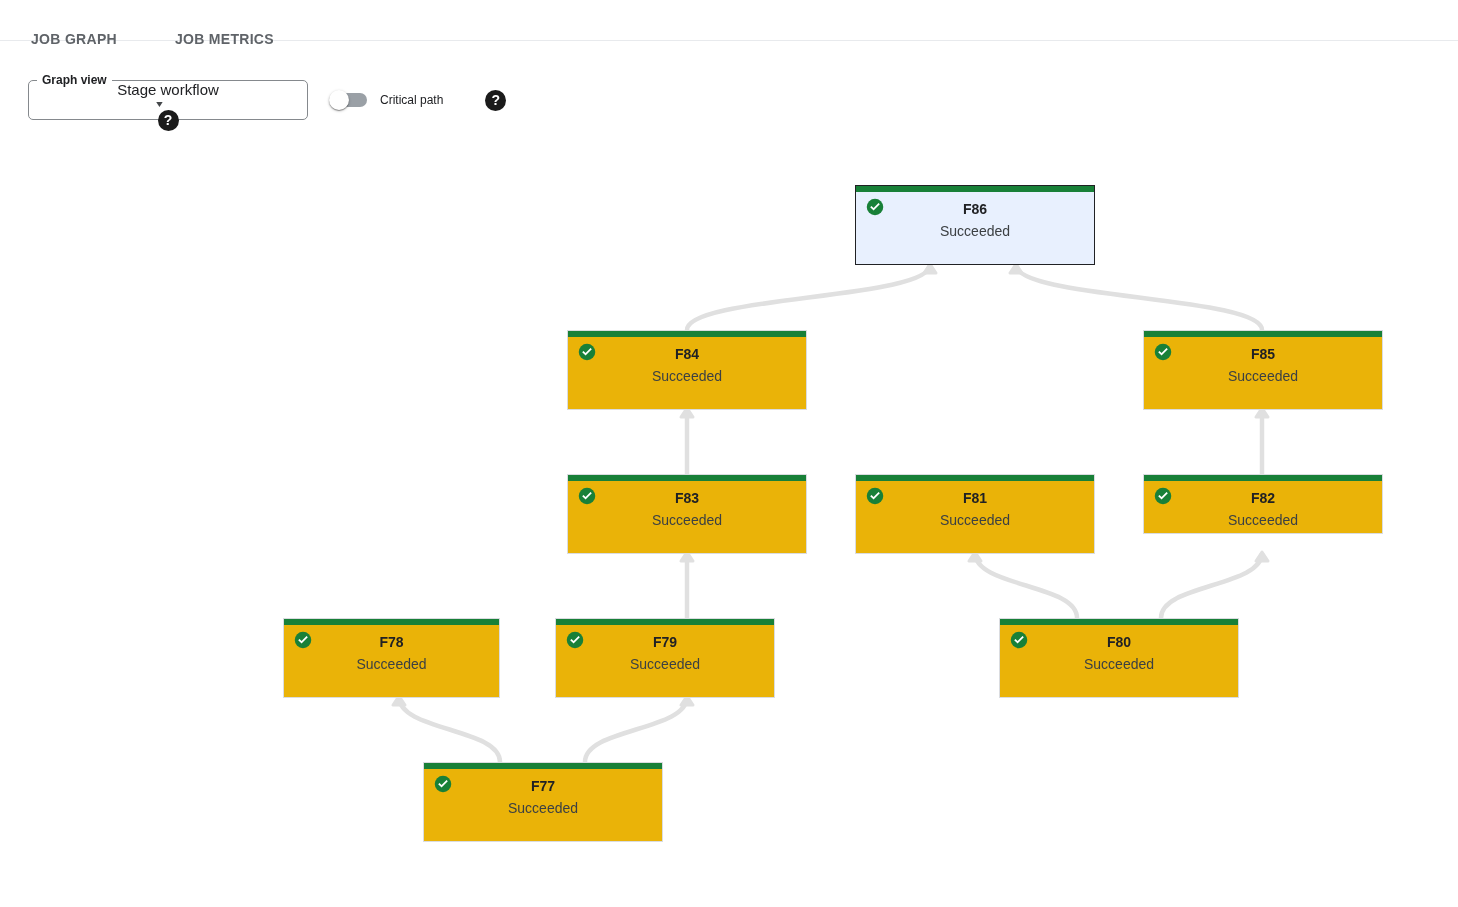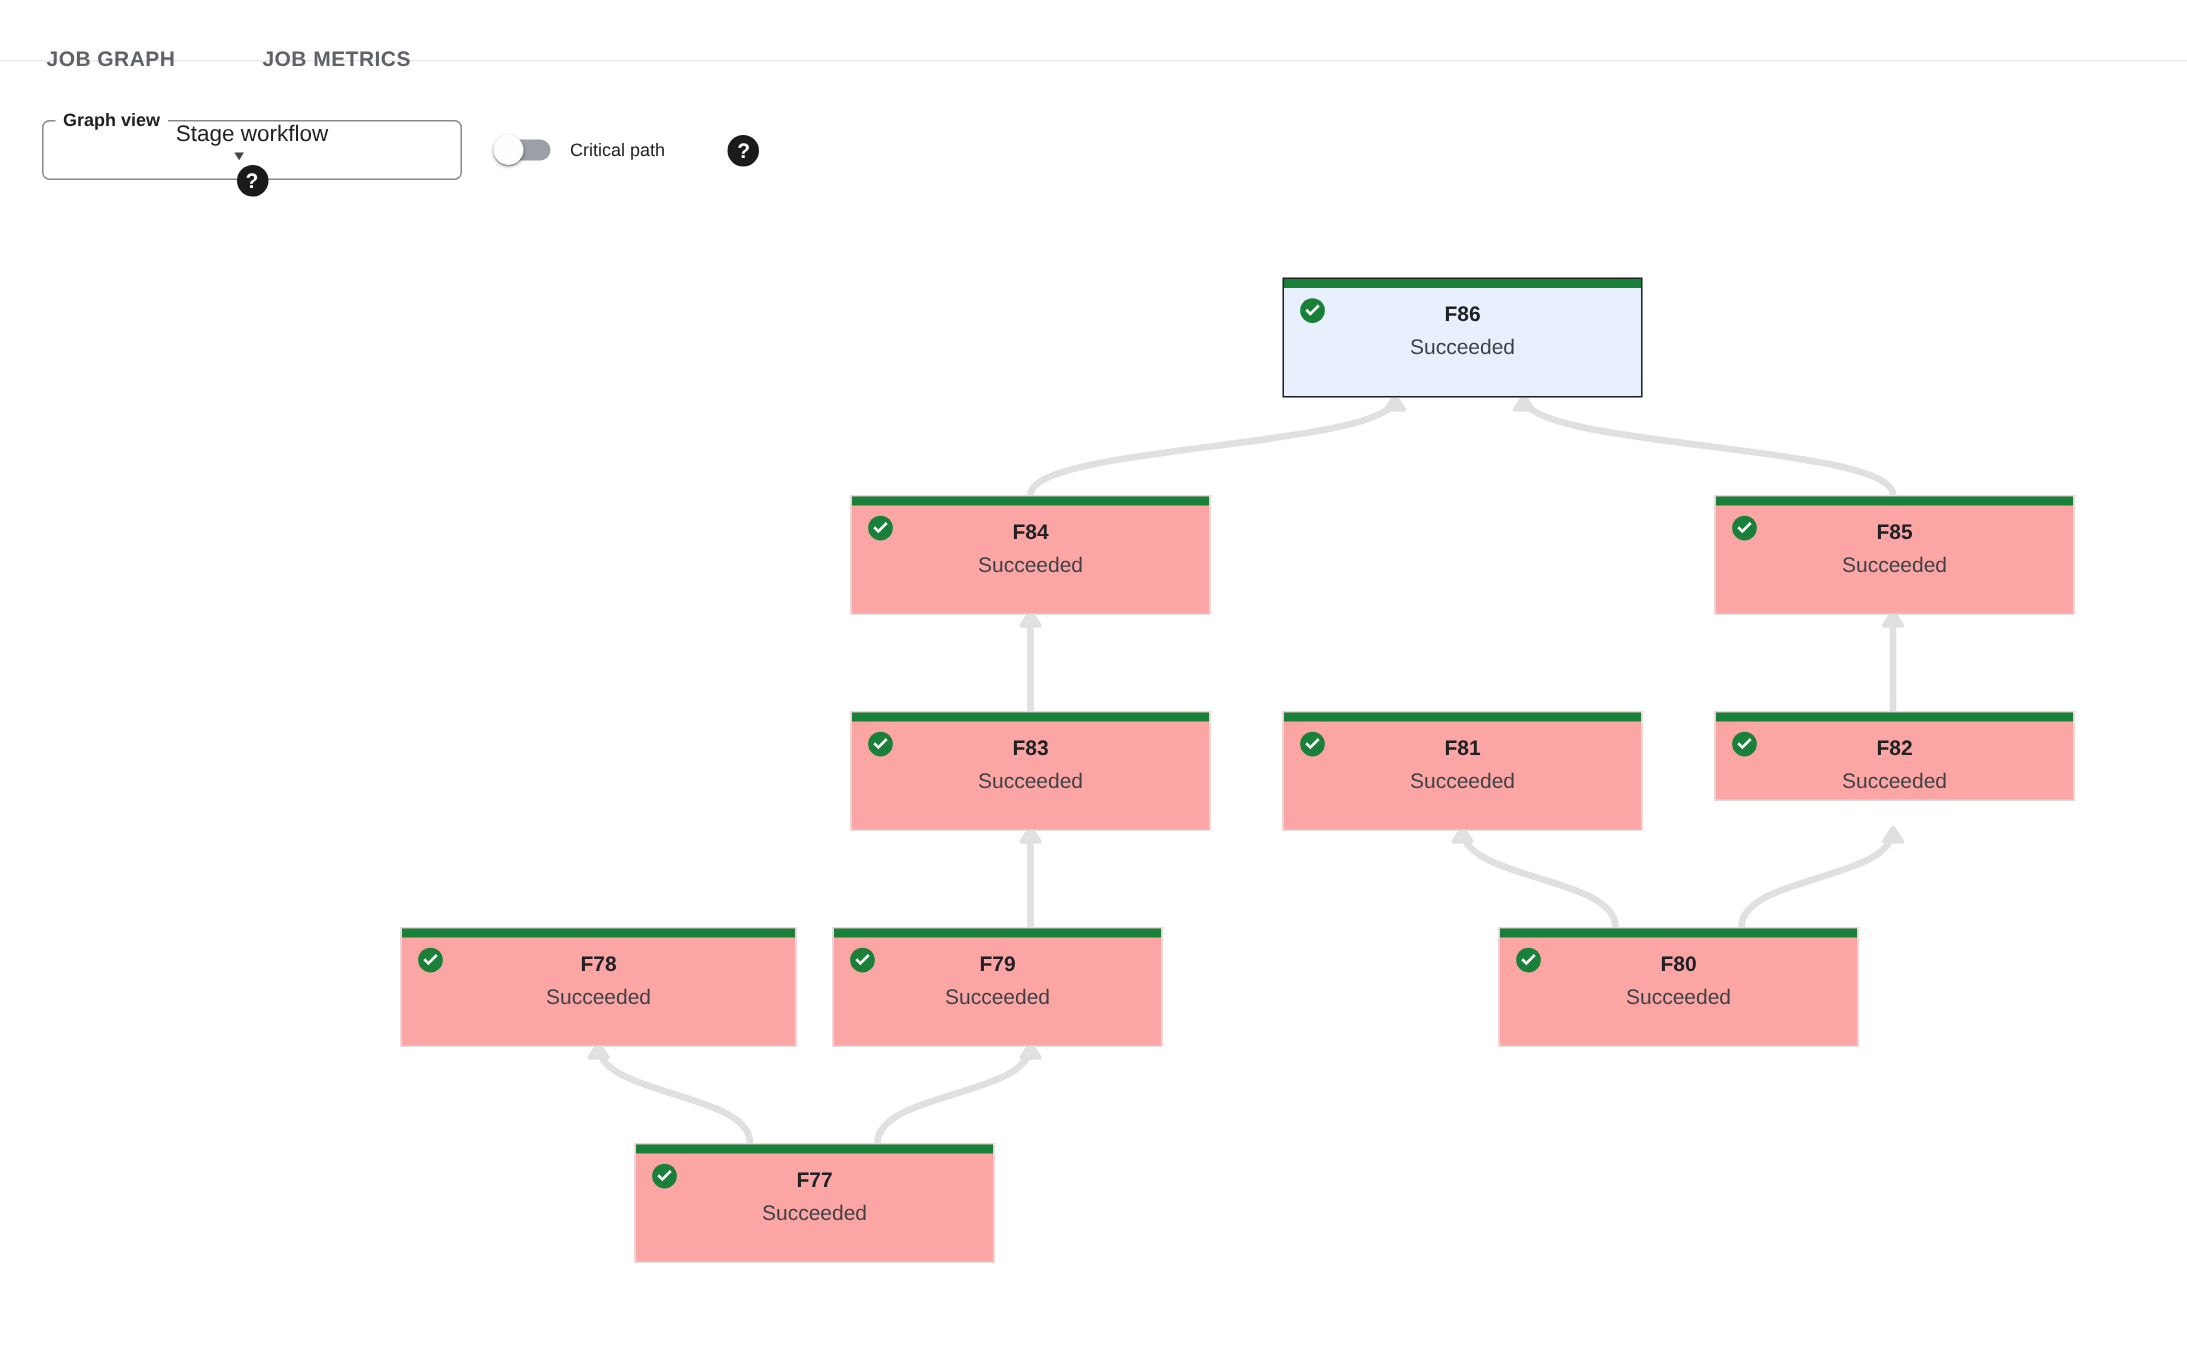--- a/index.html
+++ b/index.html
@@ -36,21 +36,21 @@
          border-radius:7px; background:#9aa0a6; }
   .switch .thumb { position:absolute; left:-2px; top:0; width:20px; height:20px;
          border-radius:50%; background:#fefefe;
          box-shadow:0 1px 1px rgba(0,0,0,.35), 0 1px 3px rgba(0,0,0,.25); }
   .toggle-label { margin-left:13px; font-size:12px; color:#202124; }
   .toggle-group .help-icon { margin-left:42px; }
 
   
   .canvas { position:absolute; left:0; top:0; width:1458px; height:907px;padding-left:16px; }
   .canvas svg.edges { position:absolute; left:0; top:0; }
-  .node { position:absolute; background:#fca5a5; border:1px solid #dadce0; cursor:pointer; }
+  .node { position:absolute; background:#eab308; border:1px solid #dadce0; cursor:pointer; }
   .node.selected { background:#e8f0fe; border-color:#202124; }
   .node .bar { height:6px; width:100%; }
   .node .check { position:absolute; left:10px; top:12px; width:18px; height:18px; }
   .node-title { margin-top:9px; text-align:center; font-size:14px; font-weight:700;
                 color:#202124; line-height:16px; }
   .node-status { margin-top:6px; text-align:center; font-size:14px; color:#3c4043;
                 line-height:16px; }
 </style>
 </head>
 <body>
@@ -147,21 +147,21 @@
       </div>
       <div class="node" style="left: 1143px; top: 474px; width: 240px; height: 60px;">
         <div class="bar" style="background:#188038"></div>
         <svg class="check" viewBox="0 0 24 24">
           <circle cx="12" cy="12" r="11" fill="#188038"></circle>
           <path d="M10.1 16.7l-4.5-4.5 1.7-1.7 2.8 2.8 6.6-6.6 1.7 1.7z" fill="#fff"></path>
         </svg>
         <div class="node-title">F82</div>
         <div class="node-status">Succeeded</div>
       </div>
-      <div class="node" style="left: 267px; top: 618px; width: 264px; height: 80px;">
+      <div class="node" style="left: 283px; top: 618px; width: 217px; height: 80px;">
         <div class="bar" style="background:#188038"></div>
         <svg class="check" viewBox="0 0 24 24">
           <circle cx="12" cy="12" r="11" fill="#188038"></circle>
           <path d="M10.1 16.7l-4.5-4.5 1.7-1.7 2.8 2.8 6.6-6.6 1.7 1.7z" fill="#fff"></path>
         </svg>
         <div class="node-title">F78</div>
         <div class="node-status">Succeeded</div>
       </div>
       <div class="node" style="left: 555px; top: 618px; width: 220px; height: 80px;">
         <div class="bar" style="background:#188038"></div>

